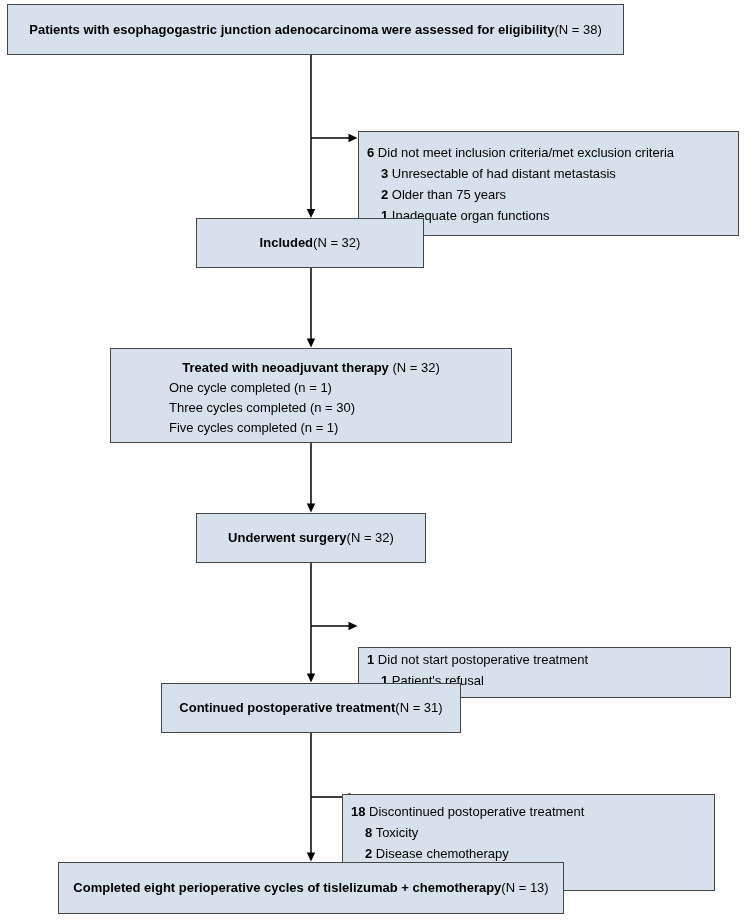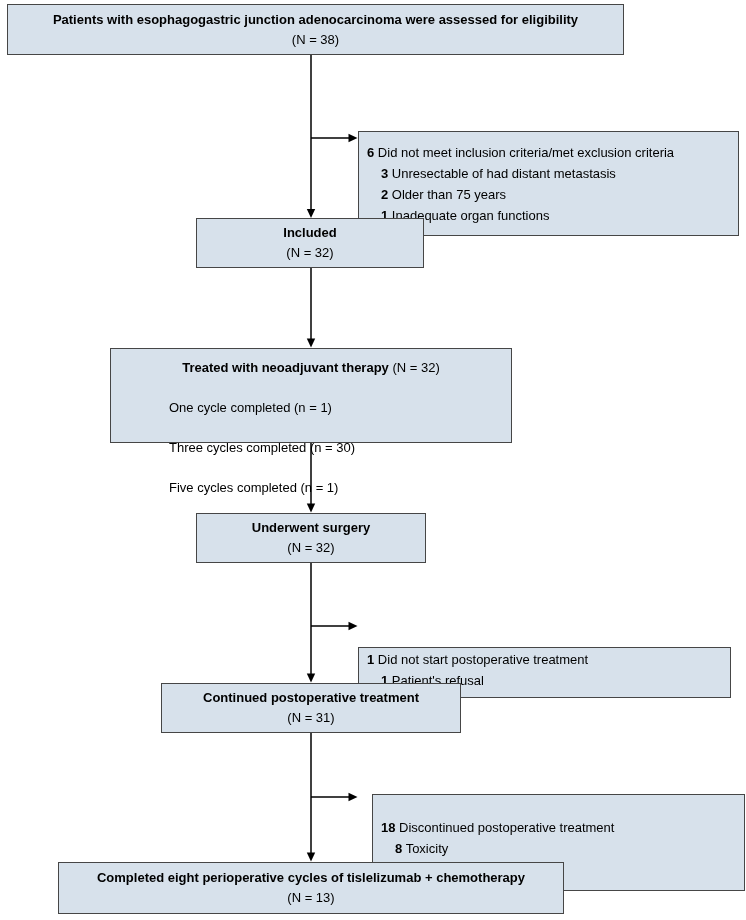--- a/index.html
+++ b/index.html
@@ -10,33 +10,33 @@
     font-family: "Liberation Sans", sans-serif;
     font-size: 13px;
   }
   .box {
     position: absolute;
     background: var(--box-fill, #d7e1eb);
     border: 1px solid var(--box-border, #464646);
     z-index: 1;
   }
   .center {
-    display: flex; flex-direction: column;
+    display: flex; flex-direction: row;
     align-items: center; justify-content: center;
     text-align: center; line-height: 20px;
     padding: 0 2px;
   }
   .center .title, .b { font-weight: bold; }
   .center .title { white-space: nowrap; }
   .side { line-height: 21px; padding-left: 8px; padding-right: 6px; margin-top: 46px; }
   .side .row { white-space: nowrap; }
   .side .row.indent { padding-left: 14px; }
   .nb-title { text-align: center; padding-top: 9px; line-height: 20px; white-space: nowrap; }
   .nb-items { padding-left: 58px; }
-  .nb-line { line-height: 20px; white-space: nowrap; margin-top: 20px; }
+  .nb-line { line-height: 20px; white-space: nowrap; }
   svg.connectors {
     position: absolute; left: 0; top: 0; z-index: 0;
     pointer-events: none;
   }
   .connectors line { stroke: var(--arrow, #000); stroke-width: 1.5; }
   .connectors polygon { fill: var(--arrow, #000); }
 </style>
 </head>
 <body>
 
@@ -118,21 +118,21 @@
     <div class="row"><b>1</b> <span>Did not start postoperative treatment</span></div>
 
     <div class="row indent"><b>1</b> <span>Patient's refusal</span></div>
   </div>
 
 <div class="box center" style="left:161px;top:683px;width:300px;height:50px">
   <div class="title">Continued postoperative treatment</div>
   <div>(N = 31)</div>
 </div>
 
-<div class="box side" style="left:372px;top:748px;width:373px;height:97px;padding-top:22px">
+<div class="box side" style="left:342px;top:748px;width:373px;height:97px;padding-top:6px">
 
     <div class="row"><b>18</b> <span>Discontinued postoperative treatment</span></div>
 
 
     <div class="row indent"><b>8</b> <span>Toxicity</span></div>
 
     <div class="row indent"><b>2</b> <span>Disease chemotherapy</span></div>
   </div>
 
 <div class="box center" style="left:58px;top:862px;width:506px;height:52px">

